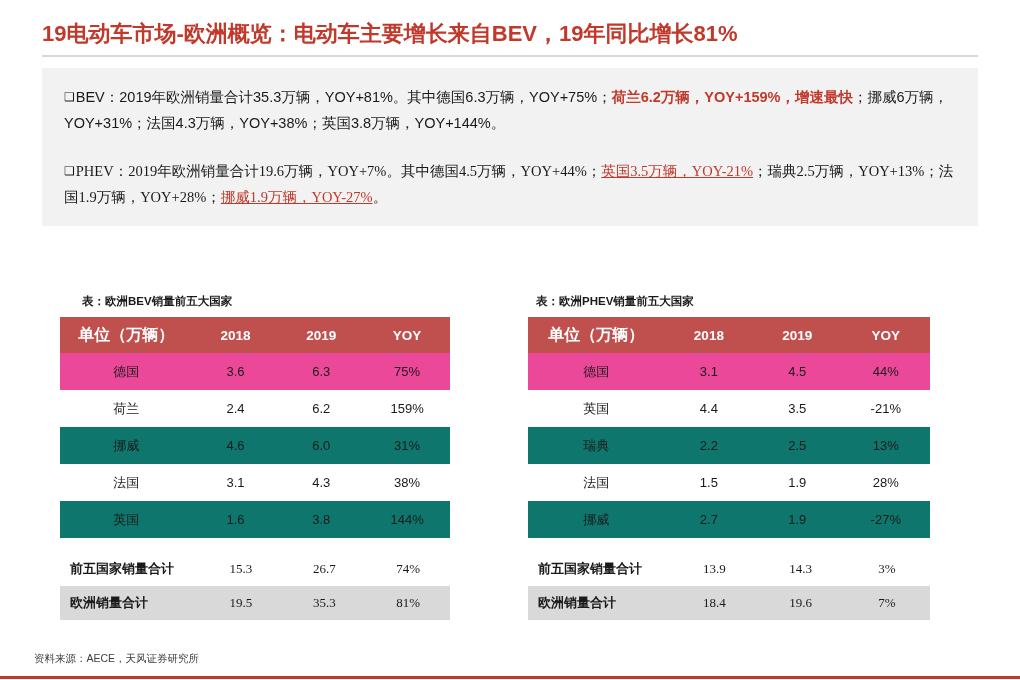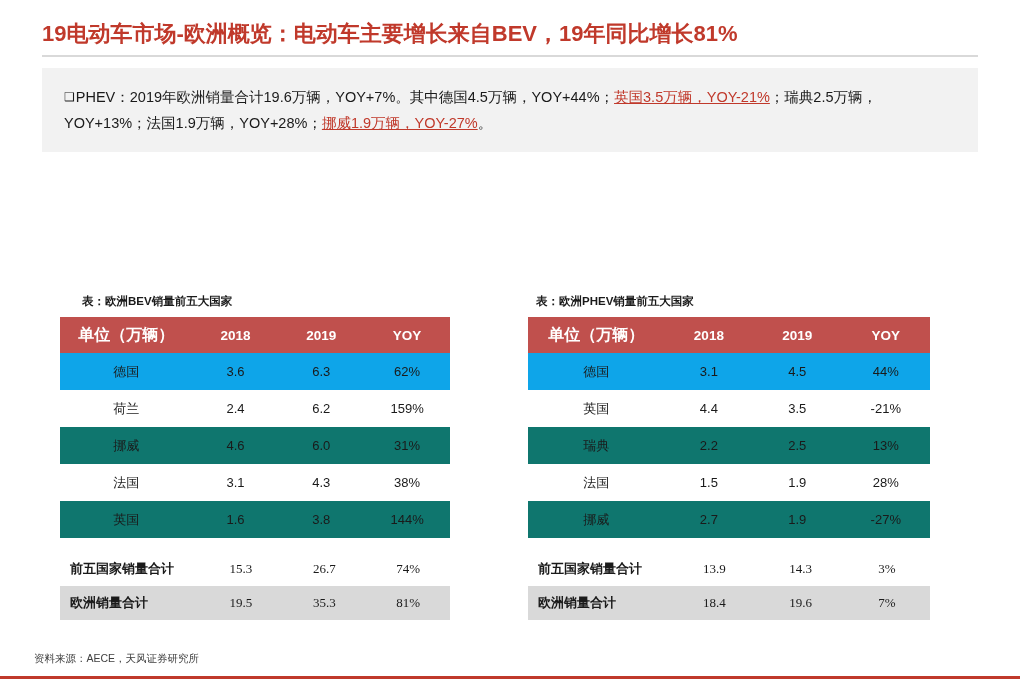--- a/index.html
+++ b/index.html
@@ -106,21 +106,21 @@
   table.data thead th {
     background: #c0504d;
     color: #ffffff;
     font-weight: bold;
     font-size: 13.5px;
     height: 36px;
   }
   table.data thead th.first {
     font-size: 16px;
   }
-  .row-a td { background: #0ea5e9; }
+  .row-a td { background: #ec4899; }
   .row-b td { background: #ffffff; }
   .row-c td { background: #0f766e; }
   td.name { font-weight: normal; }
   .col-name { width: 34%; }
   .col-num { width: 22%; }
 
   
   .totals {
     margin-top: 14px;
     width: 100%;
@@ -162,20 +162,23 @@
 <body>
 
 <div class="slide">
 
   <div class="title-wrap">
     <div class="title">19电动车市场-欧洲概览：电动车主要增长来自BEV，19年同比增长81%</div>
     <div class="title-rule"></div>
   </div>
 
   <div class="summary">
+    <p class="bullet-para">
+      <span class="sq">❑</span><span>BEV：2019年欧洲销量合计35.3万辆，YOY+81%。其中德国6.3万辆，YOY+75%；</span><span class="hl-red-bold">荷兰6.2万辆，YOY+159%，增速最快</span><span>；挪威6万辆，YOY+31%；法国4.3万辆，YOY+38%；英国3.8万辆，YOY+144%。</span>
+    </p>
     <p class="bullet-para">
       <span class="sq">❑</span><span>PHEV：2019年欧洲销量合计19.6万辆，YOY+7%。其中德国4.5万辆，YOY+44%；</span><span class="hl-red-ul">英国3.5万辆，YOY-21%</span><span>；瑞典2.5万辆，YOY+13%；法国1.9万辆，YOY+28%；</span><span class="hl-red-ul">挪威1.9万辆，YOY-27%</span><span>。</span>
     </p>
   </div>
 
   <div class="tbl-block tbl-left">
     <div class="tbl-caption">表：欧洲BEV销量前五大国家</div>
     <table class="data">
       <thead>
         <tr>
@@ -183,21 +186,21 @@
           <th class="col-num">2018</th>
           <th class="col-num">2019</th>
           <th class="col-num">YOY</th>
         </tr>
       </thead>
       <tbody>
         <tr class="row-a">
           <td class="name">德国</td>
           <td>3.6</td>
           <td>6.3</td>
-          <td>62%</td>
+          <td>75%</td>
         </tr>
         <tr class="row-b">
           <td class="name">荷兰</td>
           <td>2.4</td>
           <td>6.2</td>
           <td>159%</td>
         </tr>
         <tr class="row-c">
           <td class="name">挪威</td>
           <td>4.6</td>

